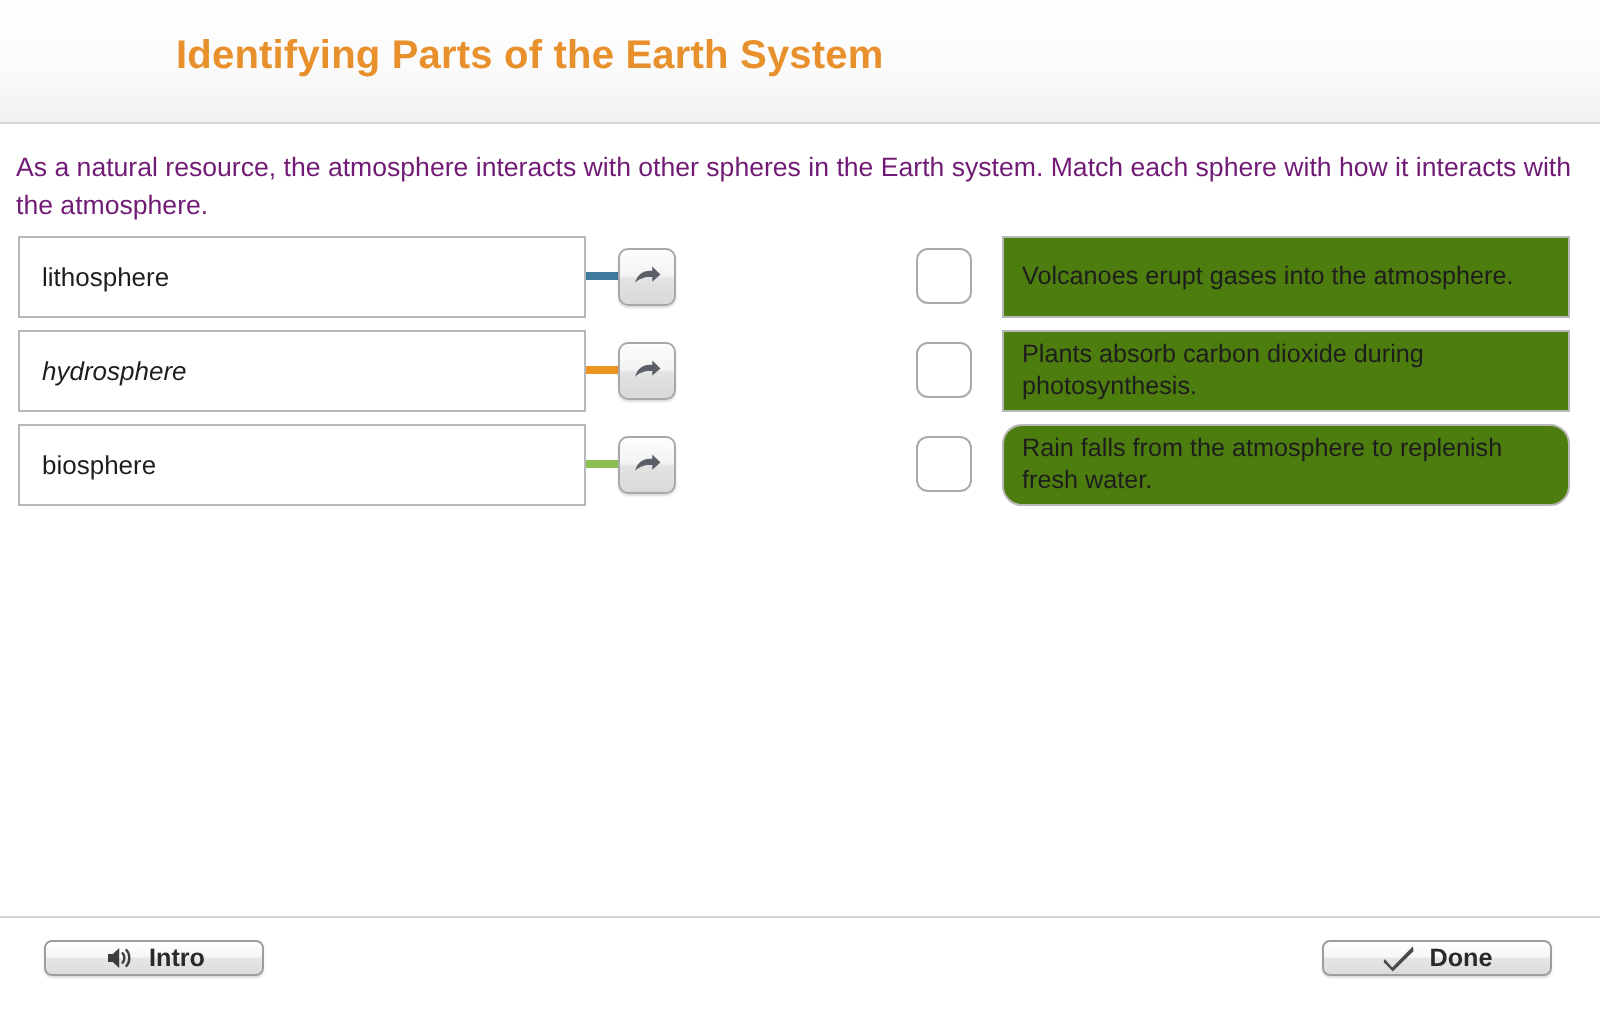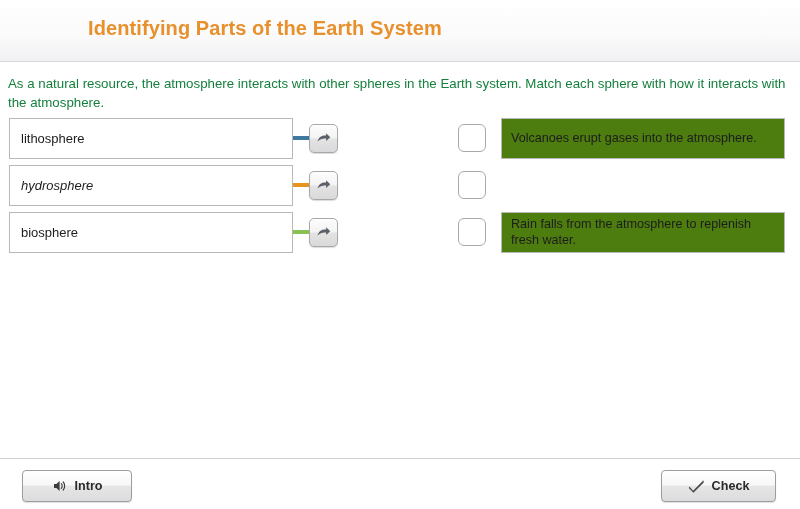--- a/index.html
+++ b/index.html
@@ -59,21 +59,21 @@
     white-space: nowrap;
   }
 
   
   .prompt {
     position: absolute;
     left: 8px; top: 74px;
     width: 784px;
     font-size: 13.3px;
     line-height: 19px;
-    color: #15803d;
+    color: #701a75;
   }
 
   
   .match-area {
     position: absolute;
     left: 0; top: 118px;
     width: 800px;
   }
   .match-row {
     position: relative;
@@ -138,21 +138,21 @@
 
   
   .footer-rule {
     position: absolute;
     left: 0; top: 458px;
     width: 800px; height: 1px;
     background: #d3d3d5;
   }
   .footer-btn {
     position: absolute;
-    height: 32px;
+    height: 18px;
     border-radius: 4px;
     border: 1px solid #9d9d9d;
     background: linear-gradient(to bottom, #ffffff 0%, #f7f7f7 47%, #e6e6e6 51%, #dcdcde 100%);
     box-shadow: 0 1px 1px rgba(0,0,0,0.13), inset 0 1px 0 rgba(255,255,255,0.9);
     display: flex;
     align-items: center;
     justify-content: center;
     gap: 7px;
     font-size: 12.6px;
     font-weight: bold;
@@ -197,35 +197,38 @@
       <span>hydrosphere</span>
     </div>
     <div class="connector" style="top:18px; background:#e8941e;"></div>
     <div class="arrow-btn" style="top:6px;">
       <svg viewBox="0 0 20 20" width="15" height="15">
         <path d="M2 14 C4 7, 9 5.5, 13.5 6 L13.5 3 L19 8.3 L13.5 13.2 L13.5 10 C9.5 9.6, 5 10.6, 2 14 Z" fill="#5a5f68"></path>
       </svg>
     </div>
 
     <div class="drop-box" style="top:6px;"></div>
+    <div class="target-box" style="top:0px; height:41px;">
+      <span>Plants absorb carbon dioxide during photosynthesis.</span>
+    </div>
   </div>
 
   <div class="match-row" style="height:47px;">
     <div class="source-box" style="top:0px; height:41px;">
       <span>biosphere</span>
     </div>
     <div class="connector" style="top:18px; background:#8cc152;"></div>
     <div class="arrow-btn" style="top:6px;">
       <svg viewBox="0 0 20 20" width="15" height="15">
         <path d="M2 14 C4 7, 9 5.5, 13.5 6 L13.5 3 L19 8.3 L13.5 13.2 L13.5 10 C9.5 9.6, 5 10.6, 2 14 Z" fill="#5a5f68"></path>
       </svg>
     </div>
 
     <div class="drop-box" style="top:6px;"></div>
-    <div class="target-box" style="top:0px; height:41px;">
+    <div class="target-box" style="top:0px; height:41px;border-radius:10px;">
       <span>Rain falls from the atmosphere to replenish fresh water.</span>
     </div>
   </div>
 
 </div>
 
 <div class="footer-rule"></div>
 
 <div class="footer-btn" id="intro-button">
   <svg viewBox="0 0 20 20" width="16" height="16">
@@ -233,14 +236,14 @@
     <path d="M11.6 7 C13.1 8.4 13.1 11.6 11.6 13" stroke="#3c3c3c" stroke-width="1.5" fill="none" stroke-linecap="round"></path>
     <path d="M14 5 C16.4 7.5 16.4 12.5 14 15" stroke="#3c3c3c" stroke-width="1.5" fill="none" stroke-linecap="round"></path>
   </svg>
   <span class="btn-label">Intro</span>
 </div>
 
 <div class="footer-btn" id="done-button">
   <svg viewBox="0 0 22 20" width="17" height="16">
     <path d="M1.8 10.6 L6.6 16.2 L20 2.4 L20.4 5.6 L7 18.8 L1 12.6 Z" fill="#4a4a4a"></path>
   </svg>
-  <span class="btn-label">Check</span>
+  <span class="btn-label">Done</span>
 </div>
 
 </body></html>

